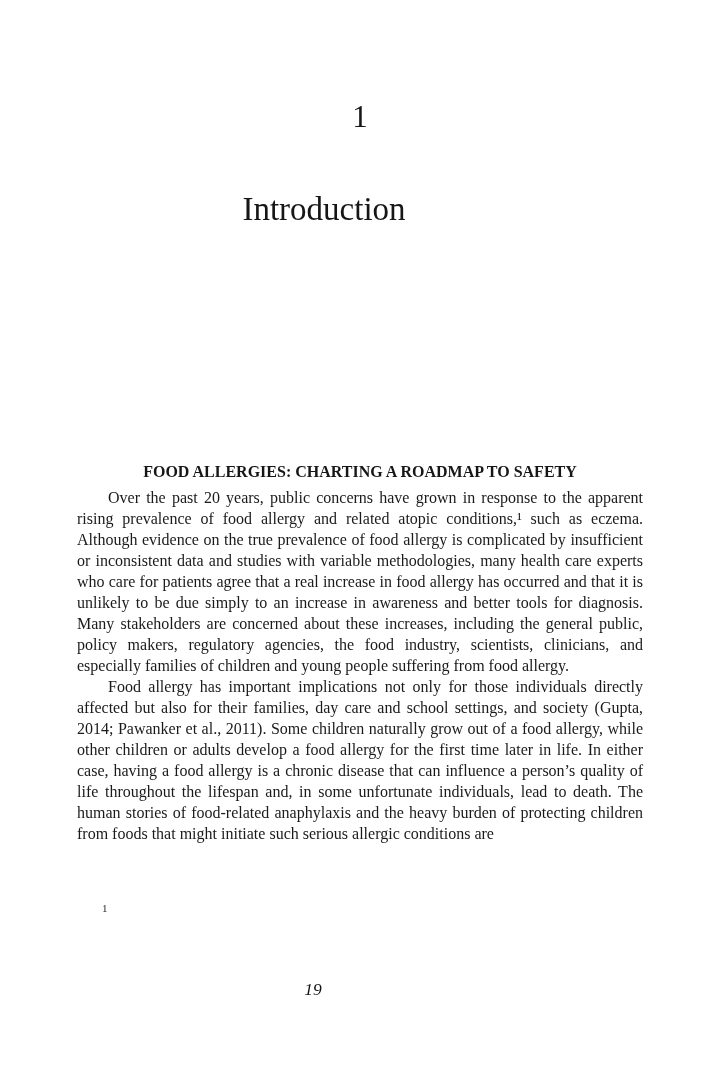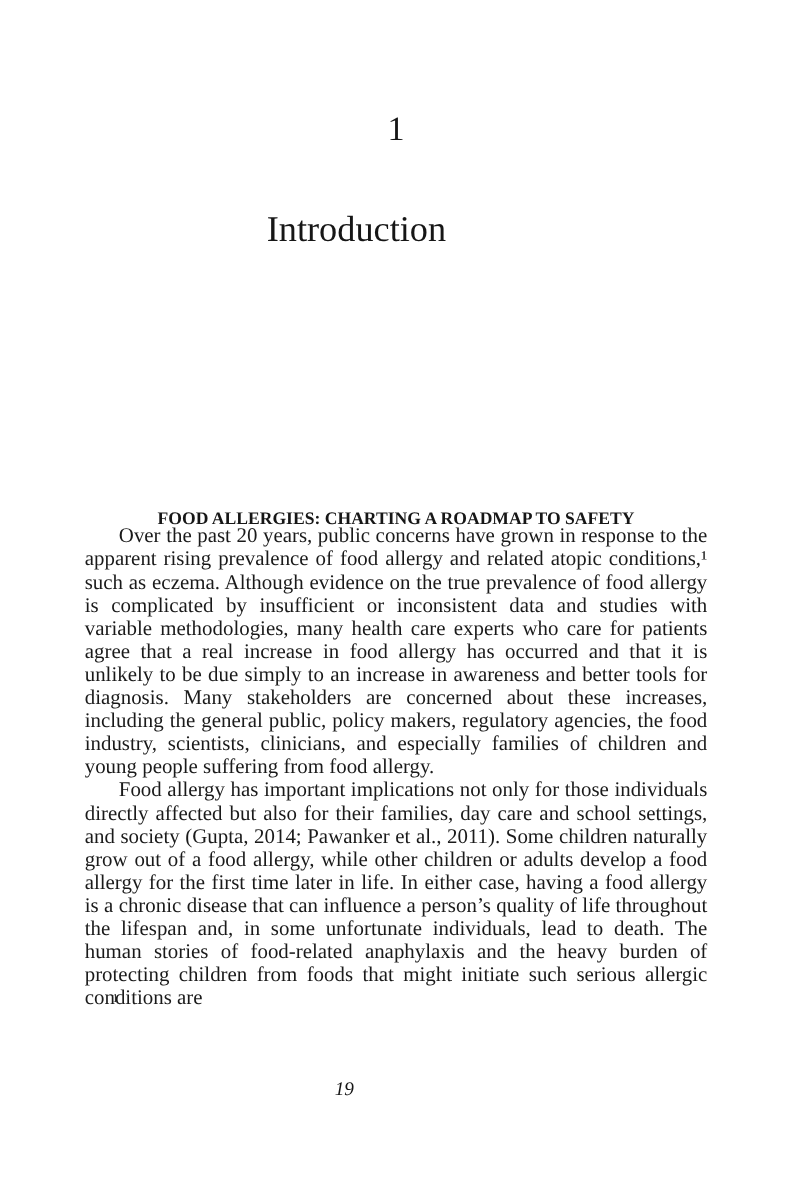--- a/index.html
+++ b/index.html
@@ -42,24 +42,24 @@
     left: 77px;
     width: 566px;
     text-align: center;
     font-weight: bold;
     font-size: 16px;
     line-height: 20px;
     color: #161616;
   }
   .body-text {
     position: absolute;
-    top: 477px;
+    top: 487px;
     left: 77px;
     width: 566px;
-    font-size: 19px;
+    font-size: 16px;
     line-height: 21px;
     text-align: justify;
     color: #1a1a1a;
   }
   .body-text p {
     margin: 0;
     padding: 0;
     text-indent: 31px;
     hyphens: none;
     -webkit-hyphens: none;

